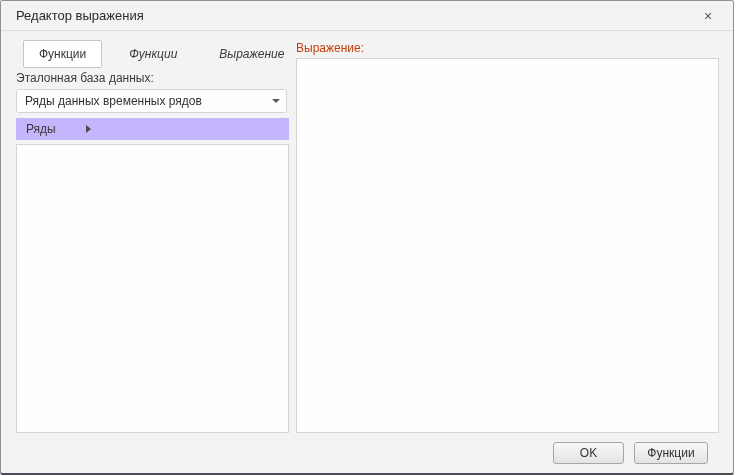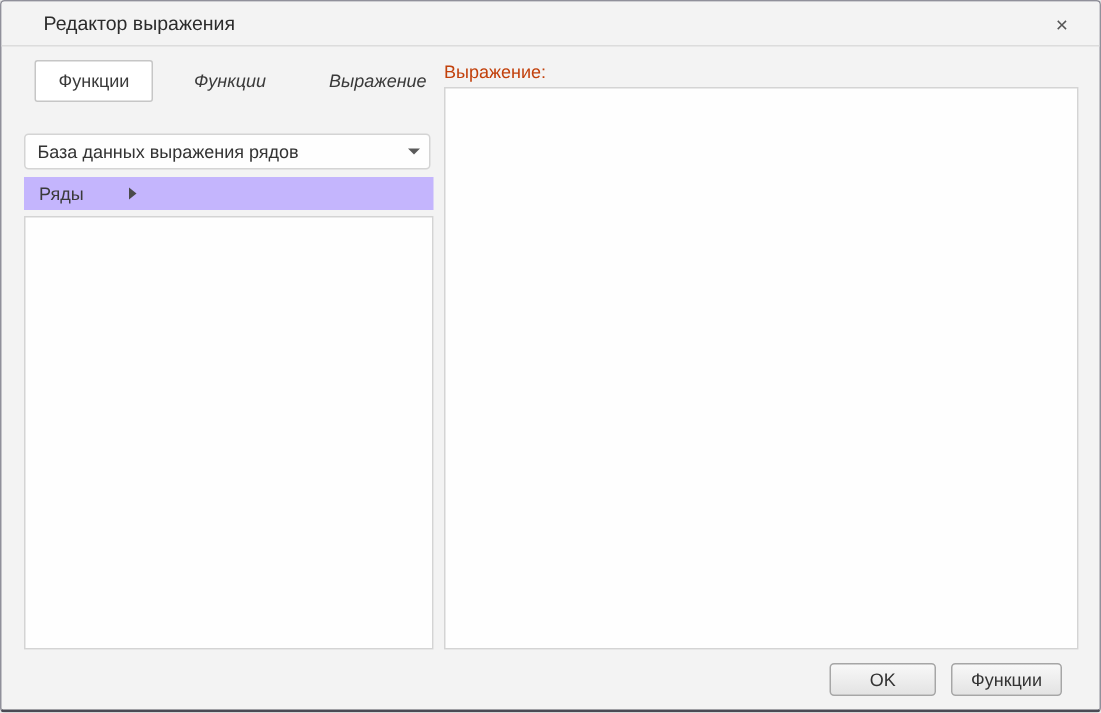--- a/index.html
+++ b/index.html
@@ -18,21 +18,21 @@
     overflow: hidden;
   }
   
   .titlebar {
     position: absolute; left: 0; top: 0; right: 0; height: 30px;
     background: #f3f3f3;
     border-bottom: 1px solid #dcdcdc;
     display: flex; align-items: center;
   }
   .titlebar .title {
-    margin-left: 28px;
+    margin-left: 15px;
     font-size: 13px; color: #2b2b2b;
   }
   .close-btn {
     position: absolute; right: 14px; top: 4px;
     width: 22px; height: 22px;
     display: flex; align-items: center; justify-content: center;
     font-size: 14px; color: #555; cursor: pointer;
   }
   
   .tabs {
@@ -155,23 +155,24 @@
       <span>Функции</span>
     </div>
     <div class="tab">
       <span>Функции</span>
     </div>
     <div class="tab">
       <span>Выражение</span>
     </div>
   </div>
 
+  <div class="db-label">Эталонная база данных:</div>
 
   <div class="combo">
-    <span class="combo-text">База данных выражения рядов</span>
+    <span class="combo-text">Ряды данных временных рядов</span>
     <span class="combo-arrow">
       <span class="glyph"></span>
     </span>
   </div>
 
   <div class="group-row">
     <span class="group-label">Ряды</span>
     <span class="expander"></span>
   </div>
 

